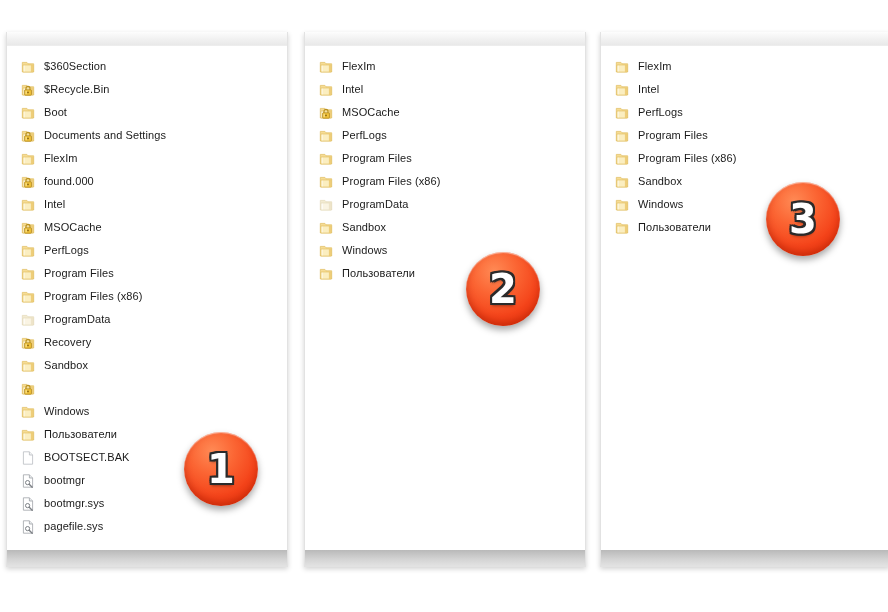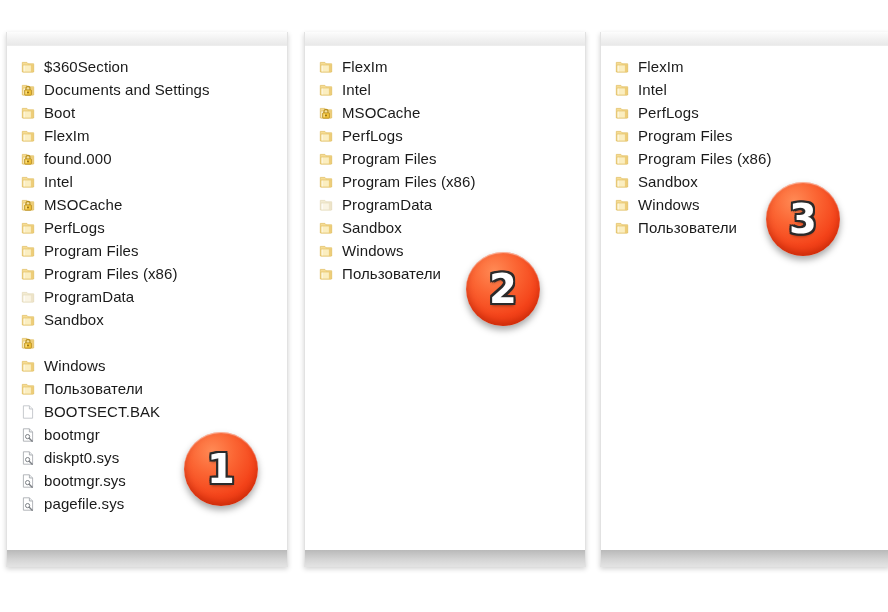--- a/index.html
+++ b/index.html
@@ -58,21 +58,21 @@
     padding: 0;
   }
   .file-row {
     display: flex;
     align-items: center;
     height: 23px;
     padding-left: 13px;
     box-sizing: border-box;
   }
   .file-label {
-    font-size: 15px;
+    font-size: 11px;
     color: #1a1a1a;
     line-height: 23px;
     white-space: nowrap;
     letter-spacing: 0.1px;
   }
   .icon-slot {
     width: 16px;
     height: 16px;
     flex: 0 0 16px;
     margin-right: 8px;
@@ -137,83 +137,98 @@
                 <path d="M2.3 3.4h4.6l1.1 1.4h5.7v8.2H2.3z" fill="#f6dc94" stroke="#e0bc5c" stroke-width="0.7"></path>
                 <path d="M3.0 6.0h9.9v7.0H3.0z" fill="#fbeec0" stroke="#e0bc5c" stroke-width="0.6"></path>
                 <rect x="3.6" y="6.6" width="1.1" height="5.8" fill="#fffaea" opacity="0.85"></rect>
                 <rect x="10.9" y="6.0" width="2.0" height="7.0" fill="#ecca72" opacity="0.9"></rect>
                 <path d="M6.0 8.0v-1.6a2.0 2.0 0 0 1 4.0 0V8.0" fill="none" stroke="#b8901f" stroke-width="1.2"></path>
                 <rect x="4.6" y="7.8" width="6.8" height="5.4" rx="0.8" fill="#f2c43c" stroke="#a97f16" stroke-width="0.7"></rect>
                 <rect x="5.6" y="8.8" width="1.1" height="3.4" fill="#fbe79a" opacity="0.9"></rect>
                 <circle cx="8.0" cy="10.4" r="0.9" fill="#8a6510"></circle>
               </svg>
             </span>
-            <span class="file-label">Documents and Settings</span>
+            <span class="file-label">$Recycle.Bin</span>
           </li>
           <li class="file-row">
             <span class="icon-slot">
               <svg width="16" height="16" viewBox="0 0 16 16">
                 <path d="M2.3 3.4h4.6l1.1 1.4h5.7v8.2H2.3z" fill="#f6dc94" stroke="#e0bc5c" stroke-width="0.7"></path>
                 <path d="M3.0 6.0h9.9v7.0H3.0z" fill="#fbeec0" stroke="#e0bc5c" stroke-width="0.6"></path>
                 <rect x="3.6" y="6.6" width="1.1" height="5.8" fill="#fffaea" opacity="0.85"></rect>
                 <rect x="10.9" y="6.0" width="2.0" height="7.0" fill="#ecca72" opacity="0.9"></rect>
               </svg>
             </span>
             <span class="file-label">Boot</span>
-          </li>
-          <li class="file-row">
-            <span class="icon-slot">
-              <svg width="16" height="16" viewBox="0 0 16 16">
-                <path d="M2.3 3.4h4.6l1.1 1.4h5.7v8.2H2.3z" fill="#f6dc94" stroke="#e0bc5c" stroke-width="0.7"></path>
-                <path d="M3.0 6.0h9.9v7.0H3.0z" fill="#fbeec0" stroke="#e0bc5c" stroke-width="0.6"></path>
-                <rect x="3.6" y="6.6" width="1.1" height="5.8" fill="#fffaea" opacity="0.85"></rect>
-                <rect x="10.9" y="6.0" width="2.0" height="7.0" fill="#ecca72" opacity="0.9"></rect>
-              </svg>
-            </span>
-            <span class="file-label">FlexIm</span>
           </li>
           <li class="file-row">
             <span class="icon-slot">
               <svg width="16" height="16" viewBox="0 0 16 16">
                 <path d="M2.3 3.4h4.6l1.1 1.4h5.7v8.2H2.3z" fill="#f6dc94" stroke="#e0bc5c" stroke-width="0.7"></path>
                 <path d="M3.0 6.0h9.9v7.0H3.0z" fill="#fbeec0" stroke="#e0bc5c" stroke-width="0.6"></path>
                 <rect x="3.6" y="6.6" width="1.1" height="5.8" fill="#fffaea" opacity="0.85"></rect>
                 <rect x="10.9" y="6.0" width="2.0" height="7.0" fill="#ecca72" opacity="0.9"></rect>
                 <path d="M6.0 8.0v-1.6a2.0 2.0 0 0 1 4.0 0V8.0" fill="none" stroke="#b8901f" stroke-width="1.2"></path>
                 <rect x="4.6" y="7.8" width="6.8" height="5.4" rx="0.8" fill="#f2c43c" stroke="#a97f16" stroke-width="0.7"></rect>
                 <rect x="5.6" y="8.8" width="1.1" height="3.4" fill="#fbe79a" opacity="0.9"></rect>
                 <circle cx="8.0" cy="10.4" r="0.9" fill="#8a6510"></circle>
               </svg>
             </span>
-            <span class="file-label">found.000</span>
-          </li>
-          <li class="file-row">
-            <span class="icon-slot">
-              <svg width="16" height="16" viewBox="0 0 16 16">
-                <path d="M2.3 3.4h4.6l1.1 1.4h5.7v8.2H2.3z" fill="#f6dc94" stroke="#e0bc5c" stroke-width="0.7"></path>
-                <path d="M3.0 6.0h9.9v7.0H3.0z" fill="#fbeec0" stroke="#e0bc5c" stroke-width="0.6"></path>
-                <rect x="3.6" y="6.6" width="1.1" height="5.8" fill="#fffaea" opacity="0.85"></rect>
-                <rect x="10.9" y="6.0" width="2.0" height="7.0" fill="#ecca72" opacity="0.9"></rect>
-              </svg>
-            </span>
-            <span class="file-label">Intel</span>
+            <span class="file-label">Documents and Settings</span>
+          </li>
+          <li class="file-row">
+            <span class="icon-slot">
+              <svg width="16" height="16" viewBox="0 0 16 16">
+                <path d="M2.3 3.4h4.6l1.1 1.4h5.7v8.2H2.3z" fill="#f6dc94" stroke="#e0bc5c" stroke-width="0.7"></path>
+                <path d="M3.0 6.0h9.9v7.0H3.0z" fill="#fbeec0" stroke="#e0bc5c" stroke-width="0.6"></path>
+                <rect x="3.6" y="6.6" width="1.1" height="5.8" fill="#fffaea" opacity="0.85"></rect>
+                <rect x="10.9" y="6.0" width="2.0" height="7.0" fill="#ecca72" opacity="0.9"></rect>
+              </svg>
+            </span>
+            <span class="file-label">FlexIm</span>
           </li>
           <li class="file-row">
             <span class="icon-slot">
               <svg width="16" height="16" viewBox="0 0 16 16">
                 <path d="M2.3 3.4h4.6l1.1 1.4h5.7v8.2H2.3z" fill="#f6dc94" stroke="#e0bc5c" stroke-width="0.7"></path>
                 <path d="M3.0 6.0h9.9v7.0H3.0z" fill="#fbeec0" stroke="#e0bc5c" stroke-width="0.6"></path>
                 <rect x="3.6" y="6.6" width="1.1" height="5.8" fill="#fffaea" opacity="0.85"></rect>
                 <rect x="10.9" y="6.0" width="2.0" height="7.0" fill="#ecca72" opacity="0.9"></rect>
                 <path d="M6.0 8.0v-1.6a2.0 2.0 0 0 1 4.0 0V8.0" fill="none" stroke="#b8901f" stroke-width="1.2"></path>
                 <rect x="4.6" y="7.8" width="6.8" height="5.4" rx="0.8" fill="#f2c43c" stroke="#a97f16" stroke-width="0.7"></rect>
                 <rect x="5.6" y="8.8" width="1.1" height="3.4" fill="#fbe79a" opacity="0.9"></rect>
                 <circle cx="8.0" cy="10.4" r="0.9" fill="#8a6510"></circle>
               </svg>
             </span>
+            <span class="file-label">found.000</span>
+          </li>
+          <li class="file-row">
+            <span class="icon-slot">
+              <svg width="16" height="16" viewBox="0 0 16 16">
+                <path d="M2.3 3.4h4.6l1.1 1.4h5.7v8.2H2.3z" fill="#f6dc94" stroke="#e0bc5c" stroke-width="0.7"></path>
+                <path d="M3.0 6.0h9.9v7.0H3.0z" fill="#fbeec0" stroke="#e0bc5c" stroke-width="0.6"></path>
+                <rect x="3.6" y="6.6" width="1.1" height="5.8" fill="#fffaea" opacity="0.85"></rect>
+                <rect x="10.9" y="6.0" width="2.0" height="7.0" fill="#ecca72" opacity="0.9"></rect>
+              </svg>
+            </span>
+            <span class="file-label">Intel</span>
+          </li>
+          <li class="file-row">
+            <span class="icon-slot">
+              <svg width="16" height="16" viewBox="0 0 16 16">
+                <path d="M2.3 3.4h4.6l1.1 1.4h5.7v8.2H2.3z" fill="#f6dc94" stroke="#e0bc5c" stroke-width="0.7"></path>
+                <path d="M3.0 6.0h9.9v7.0H3.0z" fill="#fbeec0" stroke="#e0bc5c" stroke-width="0.6"></path>
+                <rect x="3.6" y="6.6" width="1.1" height="5.8" fill="#fffaea" opacity="0.85"></rect>
+                <rect x="10.9" y="6.0" width="2.0" height="7.0" fill="#ecca72" opacity="0.9"></rect>
+                <path d="M6.0 8.0v-1.6a2.0 2.0 0 0 1 4.0 0V8.0" fill="none" stroke="#b8901f" stroke-width="1.2"></path>
+                <rect x="4.6" y="7.8" width="6.8" height="5.4" rx="0.8" fill="#f2c43c" stroke="#a97f16" stroke-width="0.7"></rect>
+                <rect x="5.6" y="8.8" width="1.1" height="3.4" fill="#fbe79a" opacity="0.9"></rect>
+                <circle cx="8.0" cy="10.4" r="0.9" fill="#8a6510"></circle>
+              </svg>
+            </span>
             <span class="file-label">MSOCache</span>
           </li>
           <li class="file-row">
             <span class="icon-slot">
               <svg width="16" height="16" viewBox="0 0 16 16">
                 <path d="M2.3 3.4h4.6l1.1 1.4h5.7v8.2H2.3z" fill="#f6dc94" stroke="#e0bc5c" stroke-width="0.7"></path>
                 <path d="M3.0 6.0h9.9v7.0H3.0z" fill="#fbeec0" stroke="#e0bc5c" stroke-width="0.6"></path>
                 <rect x="3.6" y="6.6" width="1.1" height="5.8" fill="#fffaea" opacity="0.85"></rect>
                 <rect x="10.9" y="6.0" width="2.0" height="7.0" fill="#ecca72" opacity="0.9"></rect>
               </svg>
@@ -253,37 +268,52 @@
             </span>
             <span class="file-label">ProgramData</span>
           </li>
           <li class="file-row">
             <span class="icon-slot">
               <svg width="16" height="16" viewBox="0 0 16 16">
                 <path d="M2.3 3.4h4.6l1.1 1.4h5.7v8.2H2.3z" fill="#f6dc94" stroke="#e0bc5c" stroke-width="0.7"></path>
                 <path d="M3.0 6.0h9.9v7.0H3.0z" fill="#fbeec0" stroke="#e0bc5c" stroke-width="0.6"></path>
                 <rect x="3.6" y="6.6" width="1.1" height="5.8" fill="#fffaea" opacity="0.85"></rect>
                 <rect x="10.9" y="6.0" width="2.0" height="7.0" fill="#ecca72" opacity="0.9"></rect>
-              </svg>
-            </span>
-            <span class="file-label">Sandbox</span>
-          </li>
-          <li class="file-row">
-            <span class="icon-slot">
-              <svg width="16" height="16" viewBox="0 0 16 16">
-                <path d="M2.3 3.4h4.6l1.1 1.4h5.7v8.2H2.3z" fill="#f6dc94" stroke="#e0bc5c" stroke-width="0.7"></path>
-                <path d="M3.0 6.0h9.9v7.0H3.0z" fill="#fbeec0" stroke="#e0bc5c" stroke-width="0.6"></path>
-                <rect x="3.6" y="6.6" width="1.1" height="5.8" fill="#fffaea" opacity="0.85"></rect>
-                <rect x="10.9" y="6.0" width="2.0" height="7.0" fill="#ecca72" opacity="0.9"></rect>
                 <path d="M6.0 8.0v-1.6a2.0 2.0 0 0 1 4.0 0V8.0" fill="none" stroke="#b8901f" stroke-width="1.2"></path>
                 <rect x="4.6" y="7.8" width="6.8" height="5.4" rx="0.8" fill="#f2c43c" stroke="#a97f16" stroke-width="0.7"></rect>
                 <rect x="5.6" y="8.8" width="1.1" height="3.4" fill="#fbe79a" opacity="0.9"></rect>
                 <circle cx="8.0" cy="10.4" r="0.9" fill="#8a6510"></circle>
               </svg>
             </span>
+            <span class="file-label">Recovery</span>
+          </li>
+          <li class="file-row">
+            <span class="icon-slot">
+              <svg width="16" height="16" viewBox="0 0 16 16">
+                <path d="M2.3 3.4h4.6l1.1 1.4h5.7v8.2H2.3z" fill="#f6dc94" stroke="#e0bc5c" stroke-width="0.7"></path>
+                <path d="M3.0 6.0h9.9v7.0H3.0z" fill="#fbeec0" stroke="#e0bc5c" stroke-width="0.6"></path>
+                <rect x="3.6" y="6.6" width="1.1" height="5.8" fill="#fffaea" opacity="0.85"></rect>
+                <rect x="10.9" y="6.0" width="2.0" height="7.0" fill="#ecca72" opacity="0.9"></rect>
+              </svg>
+            </span>
+            <span class="file-label">Sandbox</span>
+          </li>
+          <li class="file-row">
+            <span class="icon-slot">
+              <svg width="16" height="16" viewBox="0 0 16 16">
+                <path d="M2.3 3.4h4.6l1.1 1.4h5.7v8.2H2.3z" fill="#f6dc94" stroke="#e0bc5c" stroke-width="0.7"></path>
+                <path d="M3.0 6.0h9.9v7.0H3.0z" fill="#fbeec0" stroke="#e0bc5c" stroke-width="0.6"></path>
+                <rect x="3.6" y="6.6" width="1.1" height="5.8" fill="#fffaea" opacity="0.85"></rect>
+                <rect x="10.9" y="6.0" width="2.0" height="7.0" fill="#ecca72" opacity="0.9"></rect>
+                <path d="M6.0 8.0v-1.6a2.0 2.0 0 0 1 4.0 0V8.0" fill="none" stroke="#b8901f" stroke-width="1.2"></path>
+                <rect x="4.6" y="7.8" width="6.8" height="5.4" rx="0.8" fill="#f2c43c" stroke="#a97f16" stroke-width="0.7"></rect>
+                <rect x="5.6" y="8.8" width="1.1" height="3.4" fill="#fbe79a" opacity="0.9"></rect>
+                <circle cx="8.0" cy="10.4" r="0.9" fill="#8a6510"></circle>
+              </svg>
+            </span>
           </li>
           <li class="file-row">
             <span class="icon-slot">
               <svg width="16" height="16" viewBox="0 0 16 16">
                 <path d="M2.3 3.4h4.6l1.1 1.4h5.7v8.2H2.3z" fill="#f6dc94" stroke="#e0bc5c" stroke-width="0.7"></path>
                 <path d="M3.0 6.0h9.9v7.0H3.0z" fill="#fbeec0" stroke="#e0bc5c" stroke-width="0.6"></path>
                 <rect x="3.6" y="6.6" width="1.1" height="5.8" fill="#fffaea" opacity="0.85"></rect>
                 <rect x="10.9" y="6.0" width="2.0" height="7.0" fill="#ecca72" opacity="0.9"></rect>
               </svg>
             </span>
@@ -322,42 +352,31 @@
           </li>
           <li class="file-row">
             <span class="icon-slot">
               <svg width="16" height="16" viewBox="0 0 16 16">
                 <path d="M3.4 1.8h6.0l3.2 3.2v9.2H3.4z" fill="#ffffff" stroke="#9fa3a8" stroke-width="0.8"></path>
                 <path d="M9.4 1.8v3.2h3.2" fill="#e8eaec" stroke="#9fa3a8" stroke-width="0.8"></path>
                 <circle cx="7.6" cy="9.6" r="2.1" fill="none" stroke="#7d8186" stroke-width="1.0"></circle>
                 <path d="M9.2 11.2l3.0 3.0" stroke="#7d8186" stroke-width="1.4" stroke-linecap="round"></path>
               </svg>
             </span>
-            <span class="file-label">diskpt0.sys</span>
+            <span class="file-label">bootmgr.sys</span>
           </li>
           <li class="file-row">
             <span class="icon-slot">
               <svg width="16" height="16" viewBox="0 0 16 16">
                 <path d="M3.4 1.8h6.0l3.2 3.2v9.2H3.4z" fill="#ffffff" stroke="#9fa3a8" stroke-width="0.8"></path>
                 <path d="M9.4 1.8v3.2h3.2" fill="#e8eaec" stroke="#9fa3a8" stroke-width="0.8"></path>
                 <circle cx="7.6" cy="9.6" r="2.1" fill="none" stroke="#7d8186" stroke-width="1.0"></circle>
                 <path d="M9.2 11.2l3.0 3.0" stroke="#7d8186" stroke-width="1.4" stroke-linecap="round"></path>
               </svg>
             </span>
-            <span class="file-label">bootmgr.sys</span>
-          </li>
-          <li class="file-row">
-            <span class="icon-slot">
-              <svg width="16" height="16" viewBox="0 0 16 16">
-                <path d="M3.4 1.8h6.0l3.2 3.2v9.2H3.4z" fill="#ffffff" stroke="#9fa3a8" stroke-width="0.8"></path>
-                <path d="M9.4 1.8v3.2h3.2" fill="#e8eaec" stroke="#9fa3a8" stroke-width="0.8"></path>
-                <circle cx="7.6" cy="9.6" r="2.1" fill="none" stroke="#7d8186" stroke-width="1.0"></circle>
-                <path d="M9.2 11.2l3.0 3.0" stroke="#7d8186" stroke-width="1.4" stroke-linecap="round"></path>
-              </svg>
-            </span>
             <span class="file-label">pagefile.sys</span>
           </li>
         </ul>
       <div class="panel-statusbar"></div>
     </div>
   </div>
 
   <div class="panel" style="left:304px; top:32px; width:282px; height:535px;">
     <div class="panel-topbar"></div>
     <div class="panel-body" style="height:521px;">

